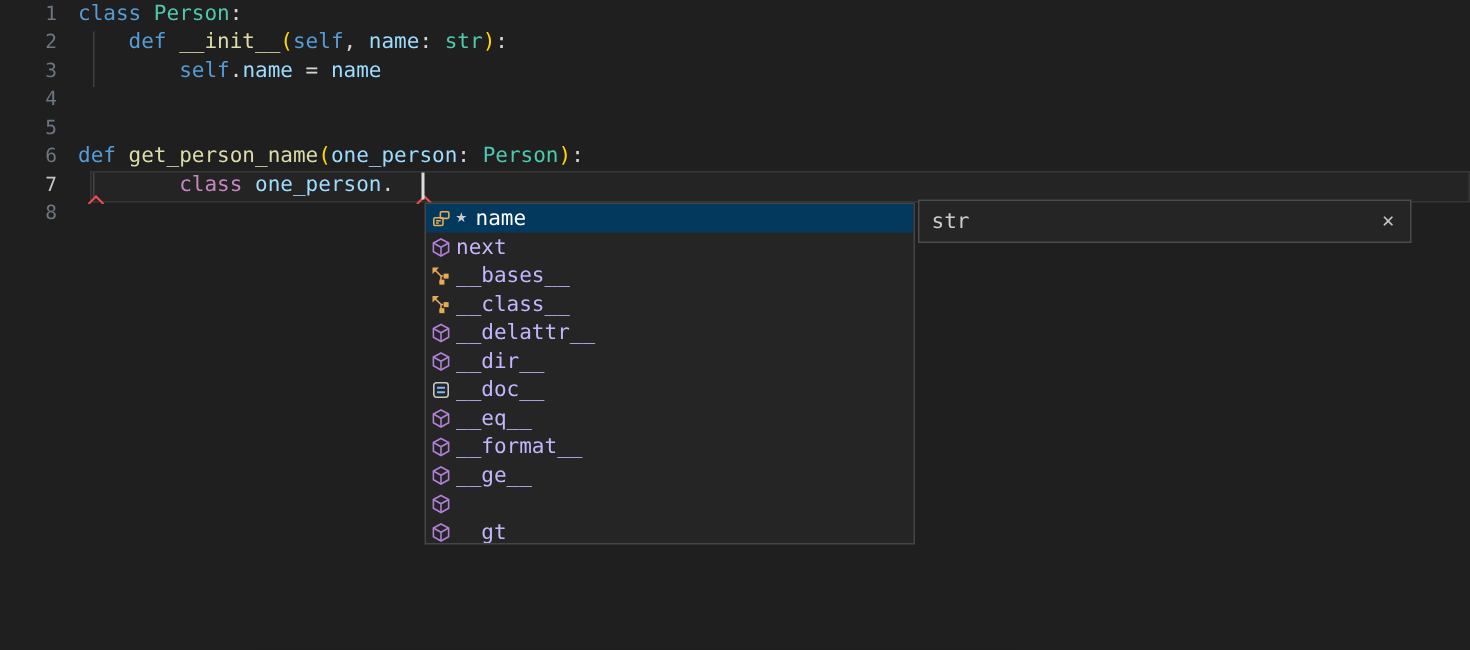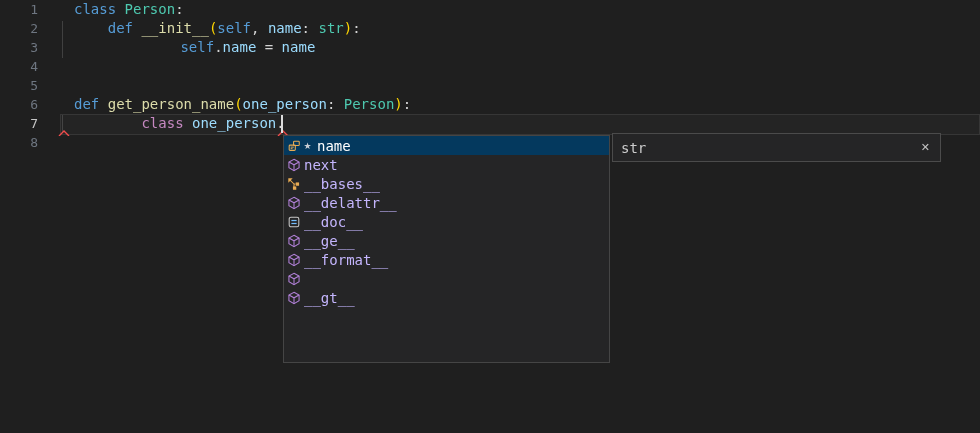--- a/index.html
+++ b/index.html
@@ -10,21 +10,21 @@
     font-size:14px;
   }
   
   .editor{position:absolute;inset:0;}
   .gutter-num{
     position:absolute;left:0;width:38px;height:19px;line-height:19px;
     text-align:right;color:#6e7681;font-size:13px;
   }
   .gutter-num.active{color:#c6c6c6;}
   .code-line{
-    position:absolute;left:74px;height:19px;line-height:19px;
+    position:absolute;left:52px;height:19px;line-height:19px;
     white-space:pre;color:#d4d4d4;
   }
   .current-line{
     position:absolute;left:60px;top:114px;width:920px;height:21px;
     box-sizing:border-box;border:1px solid #363636;background:rgba(255,255,255,0.025);
   }
   .indent-guide{position:absolute;width:1px;background:#404040;}
   .cursor{position:absolute;left:281px;top:115px;width:2px;height:18px;background:#dcdcdc;}
   .squiggle{position:absolute;height:6px;}
   
@@ -67,21 +67,21 @@
       <div class="gutter-num" style="top: 38px;">3</div>
       <div class="gutter-num" style="top: 57px;">4</div>
       <div class="gutter-num" style="top: 76px;">5</div>
       <div class="gutter-num" style="top: 95px;">6</div>
       <div class="gutter-num active" style="top: 114px;">7</div>
       <div class="gutter-num" style="top: 133px;">8</div>
     </div>
   <div id="code">
       <div class="code-line" style="top: 0px;"><span style="color: rgb(86, 156, 214);">class </span><span style="color: rgb(78, 201, 176);">Person</span><span style="color: rgb(212, 212, 212);">:</span></div>
       <div class="code-line" style="top: 19px;"><span style="color: rgb(212, 212, 212);">    </span><span style="color: rgb(86, 156, 214);">def </span><span style="color: rgb(220, 220, 170);">__init__</span><span style="color: rgb(255, 215, 0);">(</span><span style="color: rgb(86, 156, 214);">self</span><span style="color: rgb(212, 212, 212);">, </span><span style="color: rgb(156, 220, 254);">name</span><span style="color: rgb(212, 212, 212);">: </span><span style="color: rgb(78, 201, 176);">str</span><span style="color: rgb(255, 215, 0);">)</span><span style="color: rgb(212, 212, 212);">:</span></div>
-      <div class="code-line" style="top: 38px; margin-left: 39px;"><span style="color: rgb(212, 212, 212);">        </span><span style="color: rgb(86, 156, 214);">self</span><span style="color: rgb(212, 212, 212);">.</span><span style="color: rgb(156, 220, 254);">name</span><span style="color: rgb(212, 212, 212);"> = </span><span style="color: rgb(156, 220, 254);">name</span></div>
+      <div class="code-line" style="top: 38px;"><span style="color: rgb(212, 212, 212);">        </span><span style="color: rgb(86, 156, 214);">self</span><span style="color: rgb(212, 212, 212);">.</span><span style="color: rgb(156, 220, 254);">name</span><span style="color: rgb(212, 212, 212);"> = </span><span style="color: rgb(156, 220, 254);">name</span></div>
       <div class="code-line" style="top: 57px;"></div>
       <div class="code-line" style="top: 76px;"></div>
       <div class="code-line" style="top: 95px;"><span style="color: rgb(86, 156, 214);">def </span><span style="color: rgb(220, 220, 170);">get_person_name</span><span style="color: rgb(255, 215, 0);">(</span><span style="color: rgb(156, 220, 254);">one_person</span><span style="color: rgb(212, 212, 212);">: </span><span style="color: rgb(78, 201, 176);">Person</span><span style="color: rgb(255, 215, 0);">)</span><span style="color: rgb(212, 212, 212);">:</span></div>
       <div class="code-line" style="top: 114px;"><span style="color: rgb(212, 212, 212);">        </span><span style="color: rgb(197, 134, 192);">class </span><span style="color: rgb(156, 220, 254);">one_person</span><span style="color: rgb(212, 212, 212);">.</span></div>
       <div class="code-line" style="top: 133px;"></div>
     </div>
 
   <div class="indent-guide" style="left:62px;top:21px;height:37px;"></div>
   <div class="indent-guide" style="left:62px;top:115px;height:18px;"></div>
 
@@ -107,36 +107,50 @@
     <path d="M8 1.5 L13.8 4.6 V11.2 L8 14.5 L2.2 11.2 V4.6 Z" fill="none" stroke="#B180D7" stroke-width="1.2"></path>
     <path d="M2.2 4.6 L8 7.8 L13.8 4.6 M8 7.8 V14.5" fill="none" stroke="#B180D7" stroke-width="1.2"></path>
   </svg></span><span class="suggest-label">next</span></div>
       <div class="suggest-row"><span class="kind-icon"><svg width="14" height="14" viewBox="0 0 16 16">
     <path d="M1.5 6.5 V1.5 H6.5 Z" fill="#E8AB53"></path>
     <path d="M3.5 3.5 L8 8 M8 8 H9.8 M8 8 V12.7 H6.8" fill="none" stroke="#E8AB53" stroke-width="1.2"></path>
     <rect x="10" y="6.2" width="3.8" height="3.8" fill="#E8AB53"></rect>
     <rect x="6.8" y="10.8" width="3.8" height="3.8" fill="#E8AB53"></rect>
   </svg></span><span class="suggest-label">__bases__</span></div>
       <div class="suggest-row"><span class="kind-icon"><svg width="14" height="14" viewBox="0 0 16 16">
+    <path d="M1.5 6.5 V1.5 H6.5 Z" fill="#E8AB53"></path>
+    <path d="M3.5 3.5 L8 8 M8 8 H9.8 M8 8 V12.7 H6.8" fill="none" stroke="#E8AB53" stroke-width="1.2"></path>
+    <rect x="10" y="6.2" width="3.8" height="3.8" fill="#E8AB53"></rect>
+    <rect x="6.8" y="10.8" width="3.8" height="3.8" fill="#E8AB53"></rect>
+  </svg></span><span class="suggest-label">__class__</span></div>
+      <div class="suggest-row"><span class="kind-icon"><svg width="14" height="14" viewBox="0 0 16 16">
     <path d="M8 1.5 L13.8 4.6 V11.2 L8 14.5 L2.2 11.2 V4.6 Z" fill="none" stroke="#B180D7" stroke-width="1.2"></path>
     <path d="M2.2 4.6 L8 7.8 L13.8 4.6 M8 7.8 V14.5" fill="none" stroke="#B180D7" stroke-width="1.2"></path>
   </svg></span><span class="suggest-label">__delattr__</span></div>
+      <div class="suggest-row"><span class="kind-icon"><svg width="14" height="14" viewBox="0 0 16 16">
+    <path d="M8 1.5 L13.8 4.6 V11.2 L8 14.5 L2.2 11.2 V4.6 Z" fill="none" stroke="#B180D7" stroke-width="1.2"></path>
+    <path d="M2.2 4.6 L8 7.8 L13.8 4.6 M8 7.8 V14.5" fill="none" stroke="#B180D7" stroke-width="1.2"></path>
+  </svg></span><span class="suggest-label">__dir__</span></div>
       <div class="suggest-row"><span class="kind-icon"><svg width="14" height="14" viewBox="0 0 16 16">
     <rect x="2.5" y="2.5" width="11" height="11" rx="2" fill="none" stroke="#C8C8C8" stroke-width="1.2"></rect>
     <line x1="5" y1="6.3" x2="11" y2="6.3" stroke="#75BEFF" stroke-width="1.4"></line>
     <line x1="5" y1="9.7" x2="11" y2="9.7" stroke="#75BEFF" stroke-width="1.4"></line>
   </svg></span><span class="suggest-label">__doc__</span></div>
       <div class="suggest-row"><span class="kind-icon"><svg width="14" height="14" viewBox="0 0 16 16">
     <path d="M8 1.5 L13.8 4.6 V11.2 L8 14.5 L2.2 11.2 V4.6 Z" fill="none" stroke="#B180D7" stroke-width="1.2"></path>
     <path d="M2.2 4.6 L8 7.8 L13.8 4.6 M8 7.8 V14.5" fill="none" stroke="#B180D7" stroke-width="1.2"></path>
-  </svg></span><span class="suggest-label">__ge__</span></div>
+  </svg></span><span class="suggest-label">__eq__</span></div>
       <div class="suggest-row"><span class="kind-icon"><svg width="14" height="14" viewBox="0 0 16 16">
     <path d="M8 1.5 L13.8 4.6 V11.2 L8 14.5 L2.2 11.2 V4.6 Z" fill="none" stroke="#B180D7" stroke-width="1.2"></path>
     <path d="M2.2 4.6 L8 7.8 L13.8 4.6 M8 7.8 V14.5" fill="none" stroke="#B180D7" stroke-width="1.2"></path>
   </svg></span><span class="suggest-label">__format__</span></div>
+      <div class="suggest-row"><span class="kind-icon"><svg width="14" height="14" viewBox="0 0 16 16">
+    <path d="M8 1.5 L13.8 4.6 V11.2 L8 14.5 L2.2 11.2 V4.6 Z" fill="none" stroke="#B180D7" stroke-width="1.2"></path>
+    <path d="M2.2 4.6 L8 7.8 L13.8 4.6 M8 7.8 V14.5" fill="none" stroke="#B180D7" stroke-width="1.2"></path>
+  </svg></span><span class="suggest-label">__ge__</span></div>
       <div class="suggest-row"><span class="kind-icon"><svg width="14" height="14" viewBox="0 0 16 16">
     <path d="M8 1.5 L13.8 4.6 V11.2 L8 14.5 L2.2 11.2 V4.6 Z" fill="none" stroke="#B180D7" stroke-width="1.2"></path>
     <path d="M2.2 4.6 L8 7.8 L13.8 4.6 M8 7.8 V14.5" fill="none" stroke="#B180D7" stroke-width="1.2"></path>
   </svg></span></div>
       <div class="suggest-row"><span class="kind-icon"><svg width="14" height="14" viewBox="0 0 16 16">
     <path d="M8 1.5 L13.8 4.6 V11.2 L8 14.5 L2.2 11.2 V4.6 Z" fill="none" stroke="#B180D7" stroke-width="1.2"></path>
     <path d="M2.2 4.6 L8 7.8 L13.8 4.6 M8 7.8 V14.5" fill="none" stroke="#B180D7" stroke-width="1.2"></path>
   </svg></span><span class="suggest-label">__gt__</span></div>
     </div>
 

